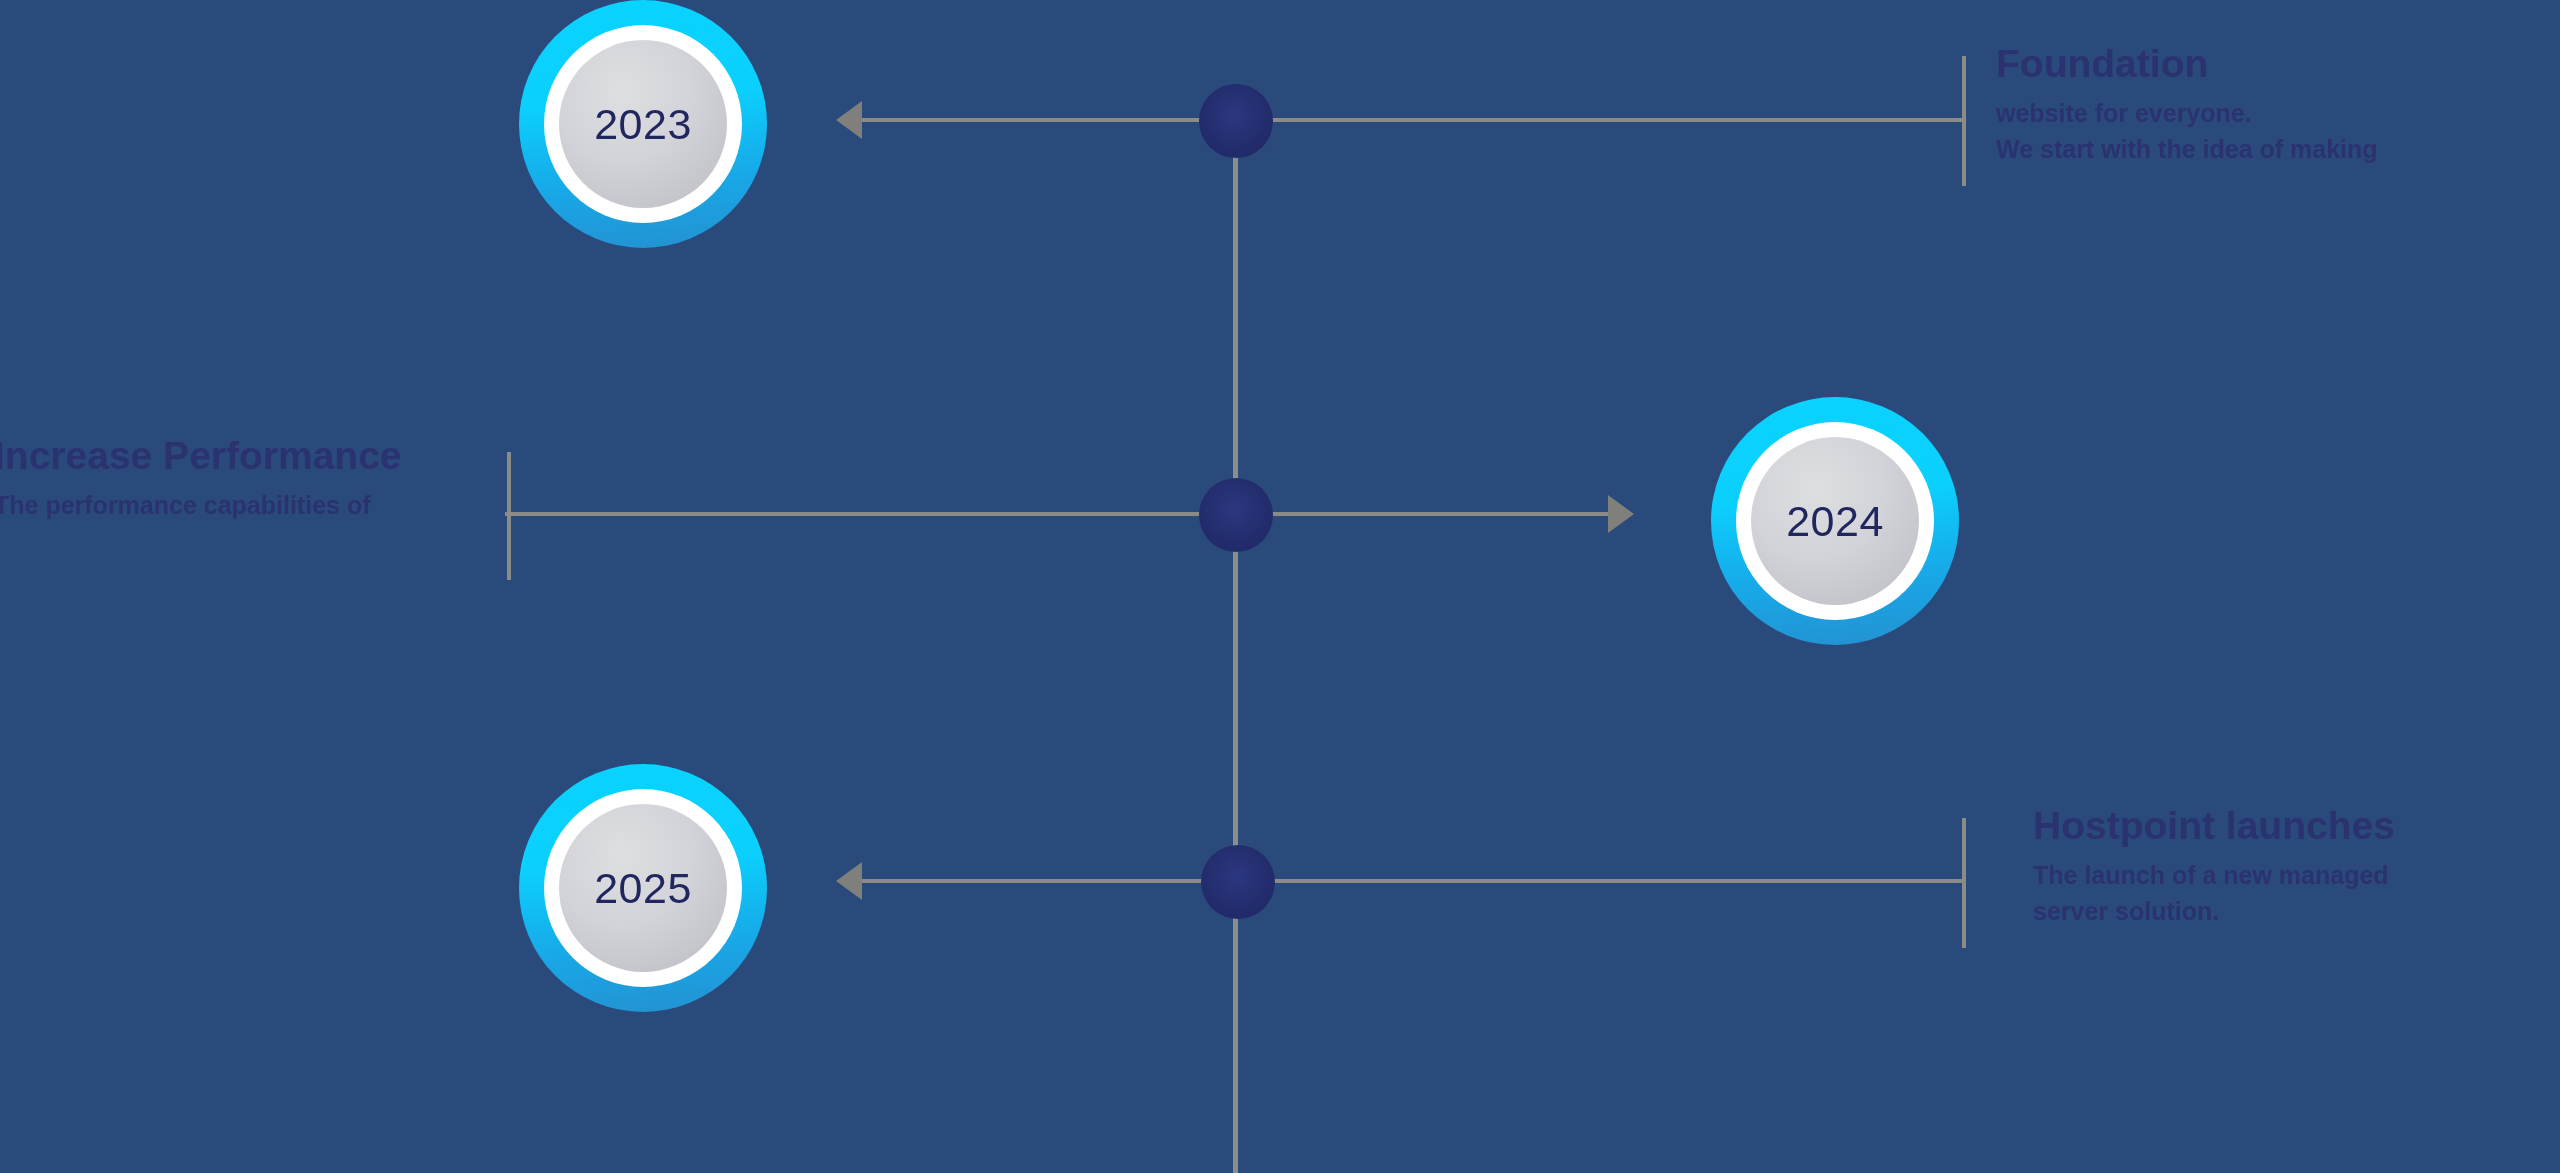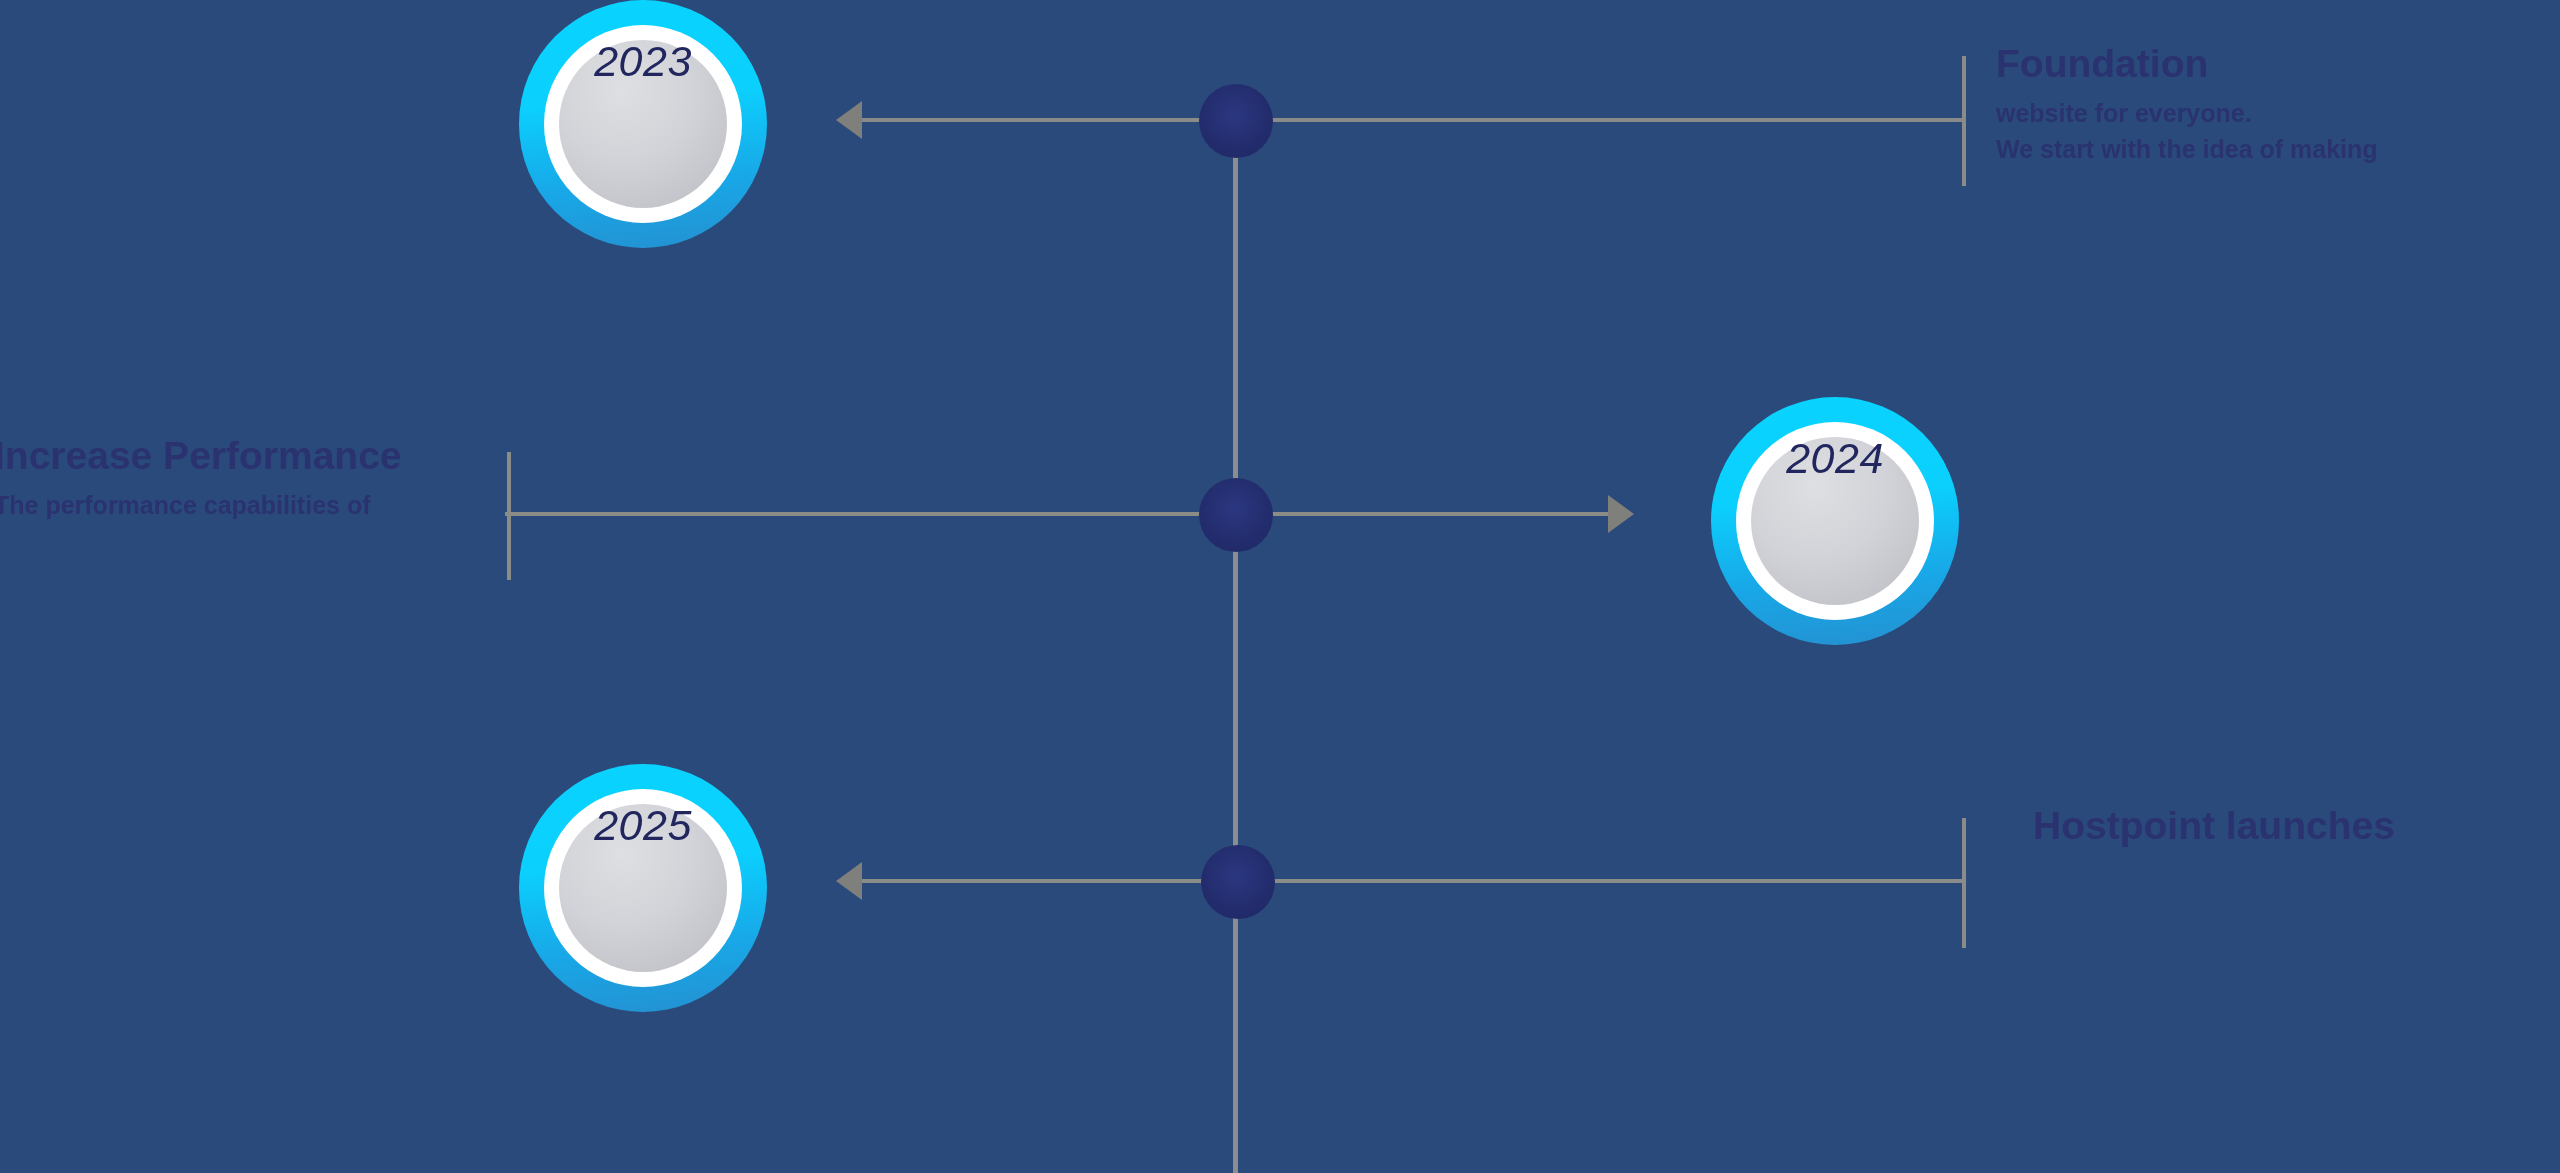--- a/index.html
+++ b/index.html
@@ -102,22 +102,22 @@
     display: flex;
     align-items: center;
     justify-content: center;
   }
   .badge-core {
     width: 168px;
     height: 168px;
     border-radius: 50%;
     background: radial-gradient(circle at 38% 30%, #dedfe2 0%, #d2d3d8 45%, #c3c5cb 78%, #b9bbc2 100%);
     display: flex;
+    align-items: center;
     justify-content: center;
-    font-style: italic;
   }
   .badge-year {
     font-family: "Liberation Sans", sans-serif;
     font-size: 43px;
     font-weight: 400;
     color: #21265e;
     letter-spacing: 0.5px;
     line-height: 1;
   }
   .badge-2023 { left: 519px;  top: 0px;   }
@@ -204,15 +204,19 @@
   <div class="badge badge-2025">
     <div class="badge-white">
       <div class="badge-core">
         <span class="badge-year">2025</span>
       </div>
     </div>
   </div>
 
   <div class="block block-hostpoint">
     <div class="block-title">Hostpoint launches</div>
+    <div class="block-body">
+      <span>The launch of a new managed</span>
+      <span>server solution.</span>
+    </div>
   </div>
 
 </div>
 
 </body></html>

